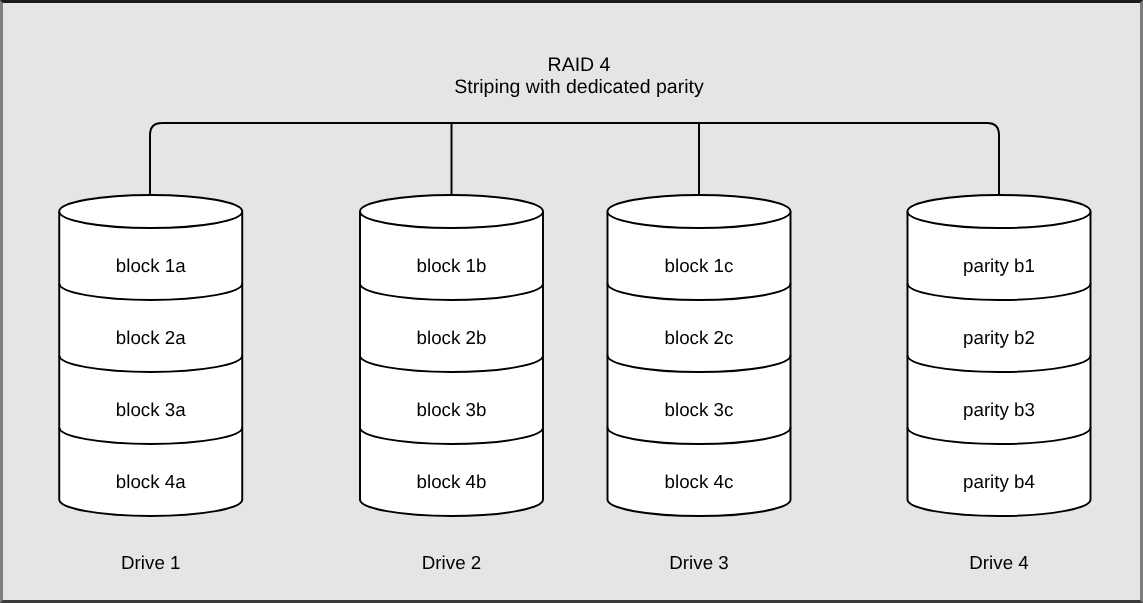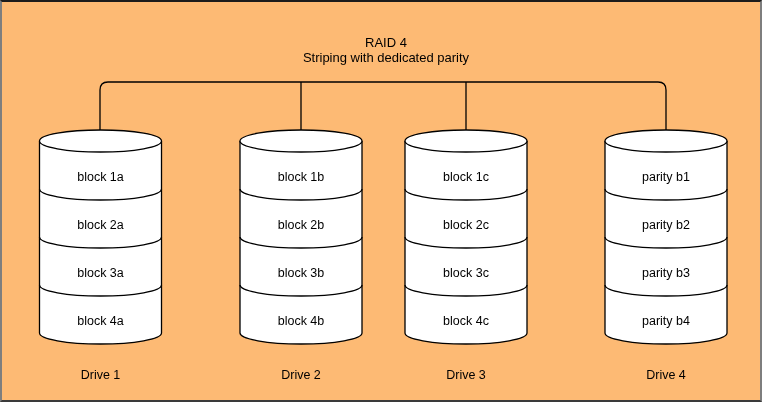--- a/index.html
+++ b/index.html
@@ -12,21 +12,21 @@
     font-family: "Liberation Sans", sans-serif;
   }
   .frame {
     position: absolute;
     left: 0; top: 0;
     width: 758px;
     height: 398px;
     border: 2px solid #7e7e7e;
     border-top-color: #1c1c1c;
     border-bottom-color: #3a3a3a;
-    background: #fdba74;
+    background: #e5e5e5;
   }
   svg { display: block; }
   .shape {
     fill: #ffffff;
     stroke: #000000;
     stroke-width: 1.3;
   }
   .wire {
     fill: none;
     stroke: #000000;

